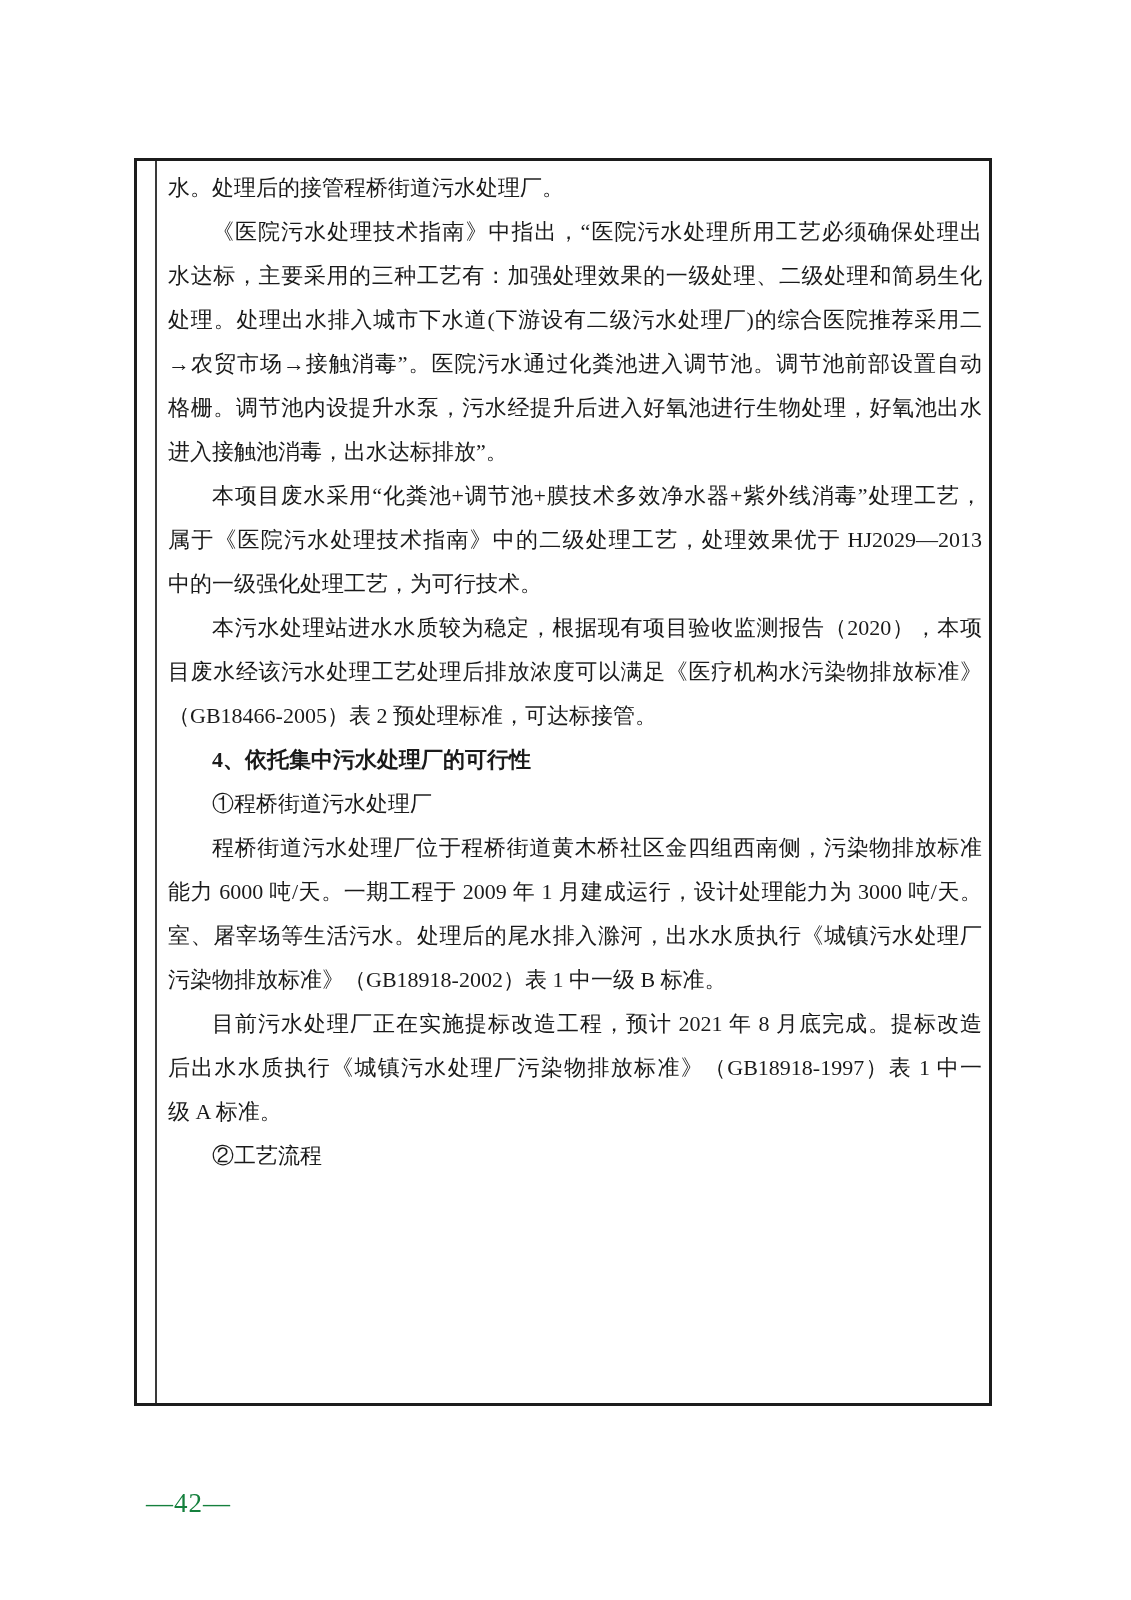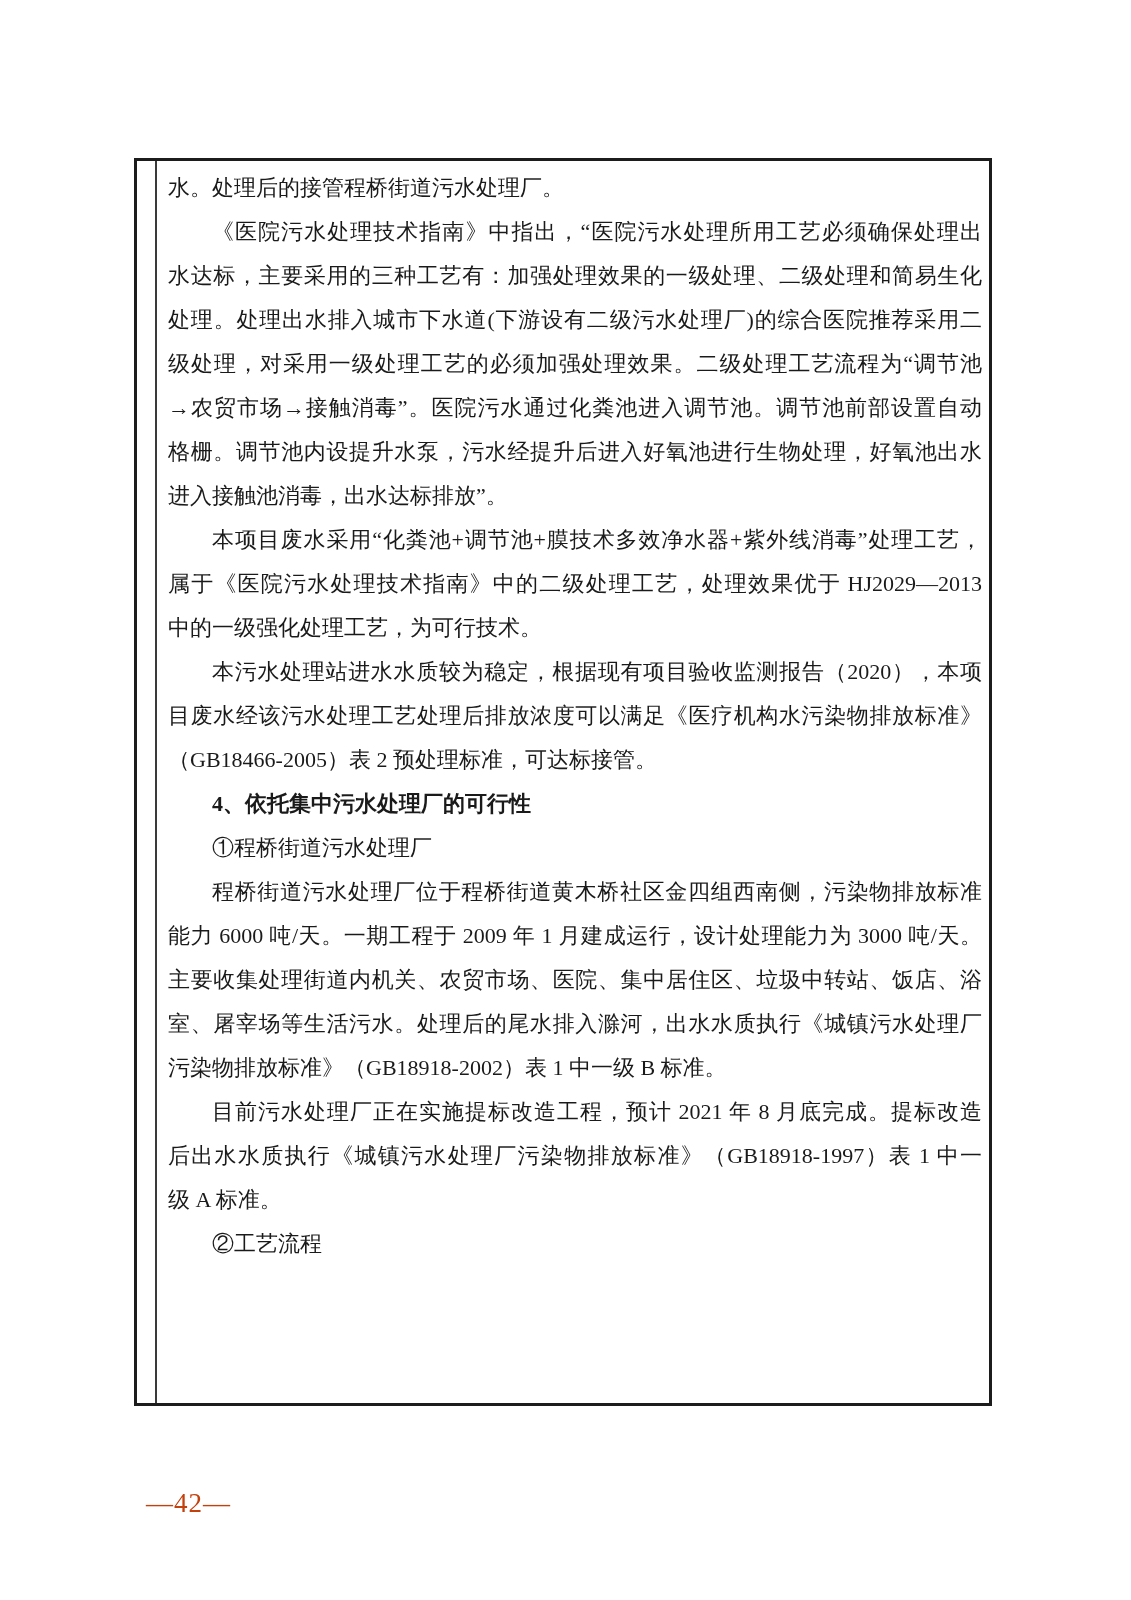--- a/index.html
+++ b/index.html
@@ -65,39 +65,38 @@
   }
   .line.first {
     text-indent: 2em;
   }
   .page-number {
     position: absolute;
     left: 146px;
     top: 1488px;
     font-size: 27px;
     letter-spacing: 1px;
-    color: #c2410c;
+    color: #15803d;
   }
 </style>
 </head>
 <body>
 
 <div class="page">
 
   <div class="content-box">
     <div class="inner-rule"></div>
     <div class="text-area">
         <div class="para">
           <div class="line">水。处理后的接管程桥街道污水处理厂。</div>
         </div>
         <div class="para">
           <div class="line fill first">《医院污水处理技术指南》中指出，“医院污水处理所用工艺必须确保处理出</div>
           <div class="line fill">水达标，主要采用的三种工艺有：加强处理效果的一级处理、二级处理和简易生化</div>
           <div class="line fill">处理。处理出水排入城市下水道(下游设有二级污水处理厂)的综合医院推荐采用二</div>
-          <div class="line fill">级处理，对采用一级处理工艺的必须加强处理效果。二级处理工艺流程为“调节池</div>
           <div class="line fill">→农贸市场→接触消毒”。医院污水通过化粪池进入调节池。调节池前部设置自动</div>
           <div class="line fill">格栅。调节池内设提升水泵，污水经提升后进入好氧池进行生物处理，好氧池出水</div>
           <div class="line">进入接触池消毒，出水达标排放”。</div>
         </div>
         <div class="para">
           <div class="line fill first">本项目废水采用“化粪池+调节池+膜技术多效净水器+紫外线消毒”处理工艺，</div>
           <div class="line fill">属于《医院污水处理技术指南》中的二级处理工艺，处理效果优于 HJ2029—2013</div>
           <div class="line">中的一级强化处理工艺，为可行技术。</div>
         </div>
         <div class="para">
@@ -107,21 +106,20 @@
         </div>
         <div class="para bold">
           <div class="line first">4、依托集中污水处理厂的可行性</div>
         </div>
         <div class="para">
           <div class="line first">①程桥街道污水处理厂</div>
         </div>
         <div class="para">
           <div class="line fill first">程桥街道污水处理厂位于程桥街道黄木桥社区金四组西南侧，污染物排放标准</div>
           <div class="line fill">能力 6000 吨/天。一期工程于 2009 年 1 月建成运行，设计处理能力为 3000 吨/天。</div>
-          <div class="line fill">主要收集处理街道内机关、农贸市场、医院、集中居住区、垃圾中转站、饭店、浴</div>
           <div class="line fill">室、屠宰场等生活污水。处理后的尾水排入滁河，出水水质执行《城镇污水处理厂</div>
           <div class="line">污染物排放标准》（GB18918-2002）表 1 中一级 B 标准。</div>
         </div>
         <div class="para">
           <div class="line fill first">目前污水处理厂正在实施提标改造工程，预计 2021 年 8 月底完成。提标改造</div>
           <div class="line fill">后出水水质执行《城镇污水处理厂污染物排放标准》（GB18918-1997）表 1 中一</div>
           <div class="line">级 A 标准。</div>
         </div>
         <div class="para">
           <div class="line first">②工艺流程</div>

